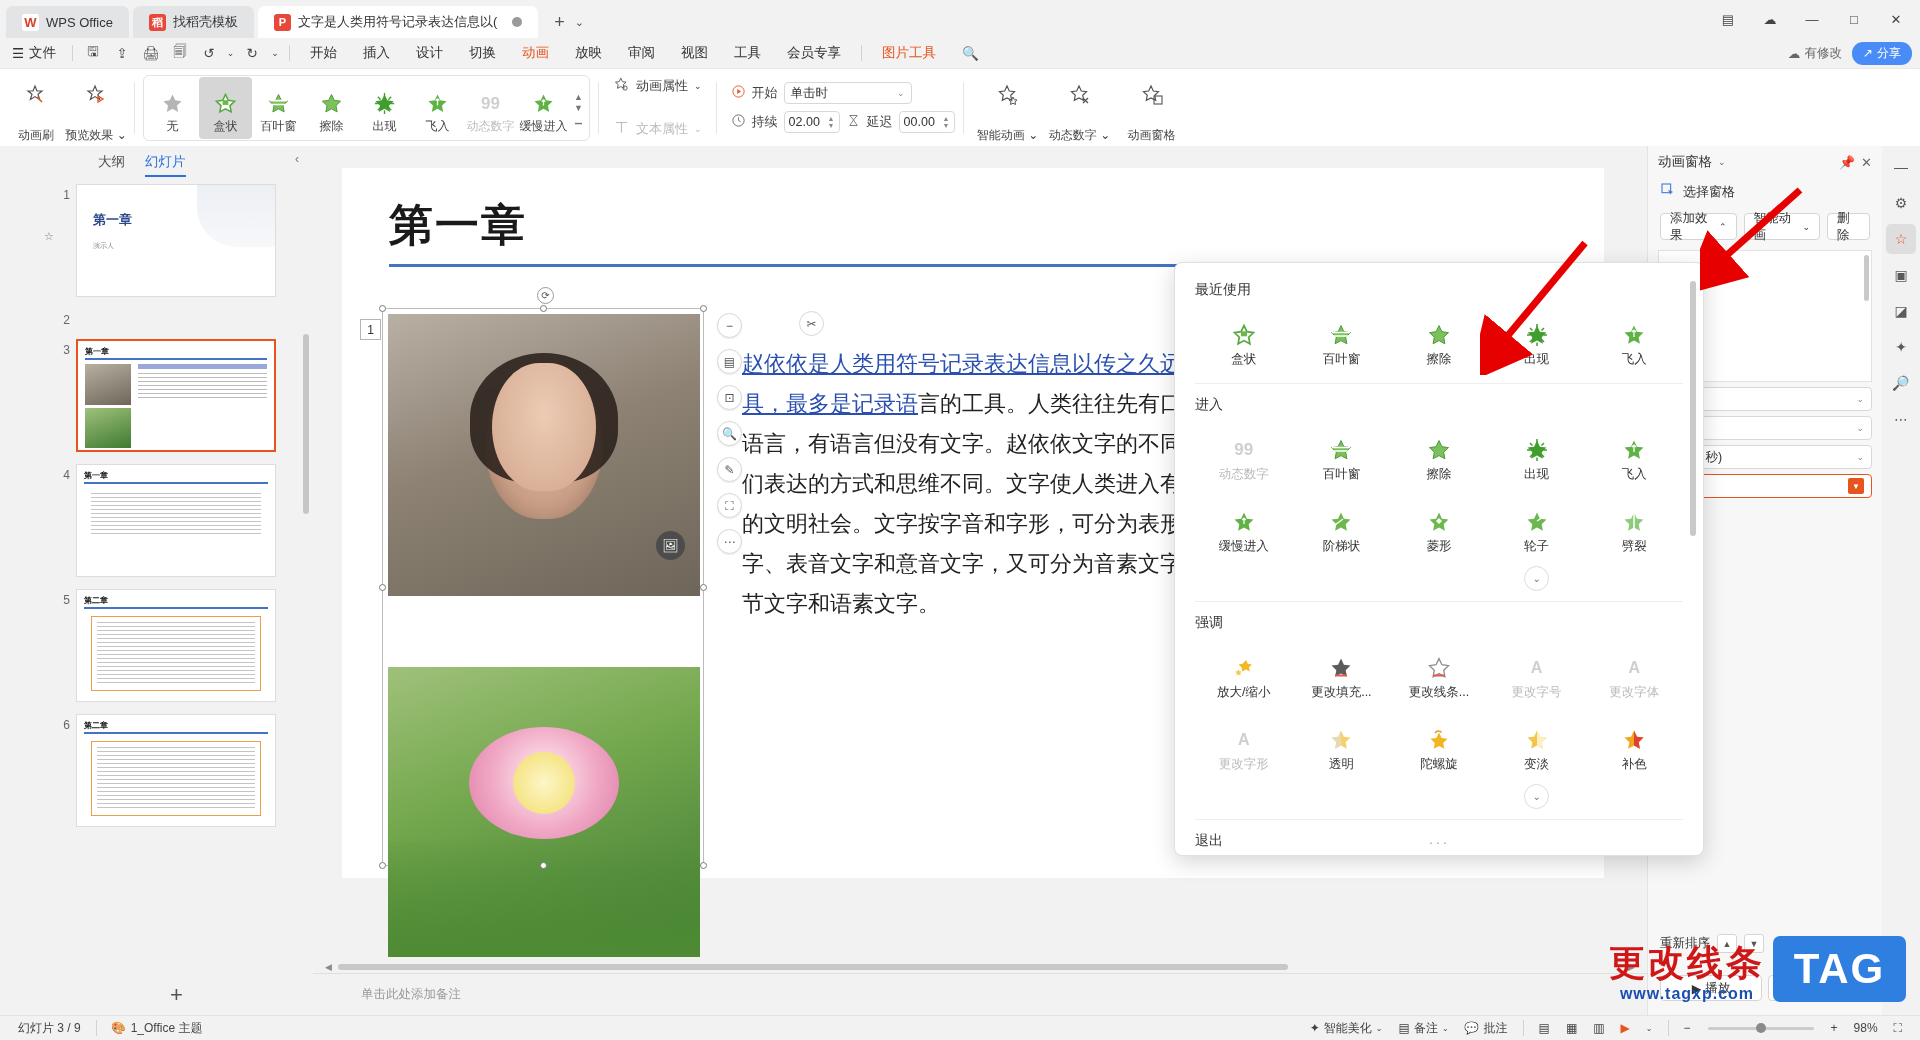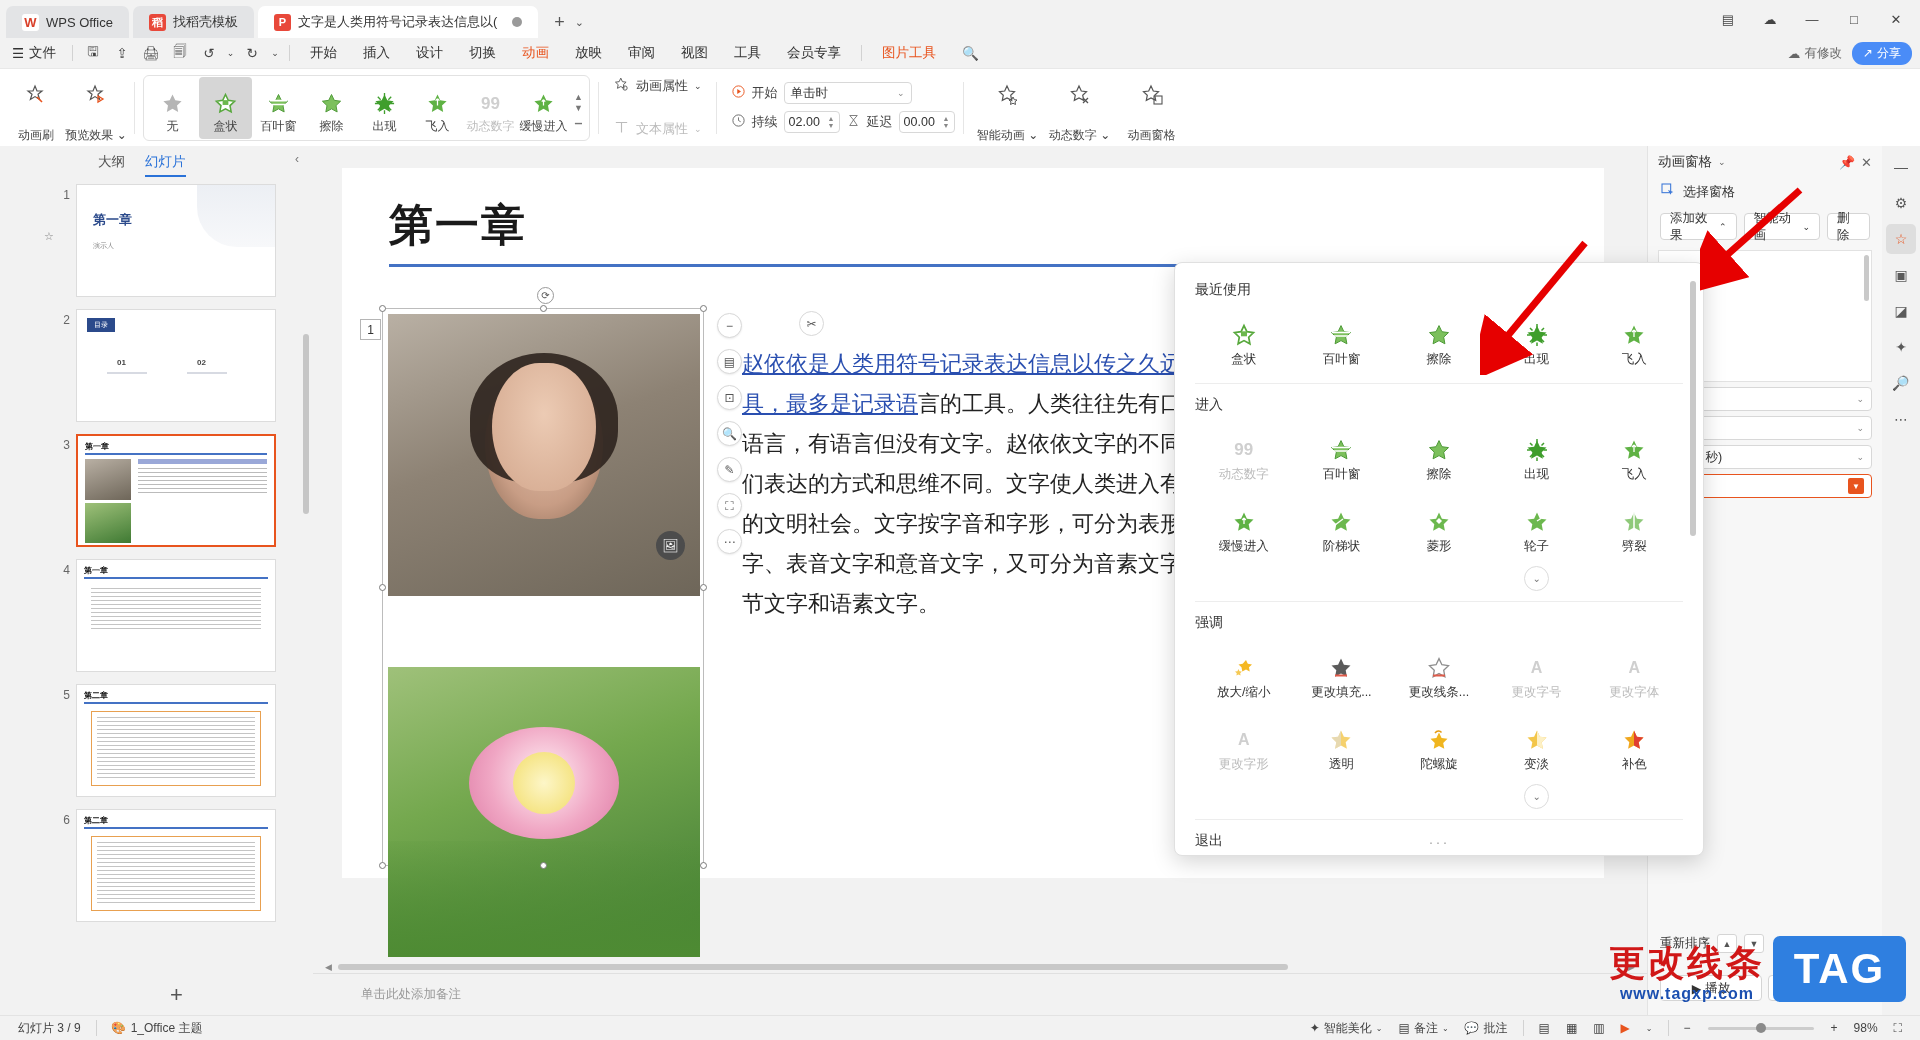--- a/index.html
+++ b/index.html
@@ -465,27 +465,20 @@
         <span class="snum">1</span>
         <div class="sthumb">
           <div style="position:absolute;left:16px;top:26px;font-size:13px;font-weight:bold;color:#2b4a8b;">第一章</div>
           <div style="position:absolute;left:16px;top:56px;font-size:7px;color:#888;">演示人</div>
           <div style="position:absolute;right:0;top:0;width:78px;height:62px;background:linear-gradient(180deg,#eceff4,#f7f8fa);border-radius:0 0 0 40px;"></div>
         </div>
       </div>
 
       <div class="slideitem">
         <span class="snum">2</span>
-        <div class="sthumb">
-          <div style="position:absolute;left:10px;top:8px;background:#2b4a8b;color:#fff;font-size:7px;padding:2px 7px;">目录</div>
-          <div style="position:absolute;left:40px;top:48px;font-size:8px;color:#444;font-weight:bold;">01</div>
-          <div style="position:absolute;left:120px;top:48px;font-size:8px;color:#444;font-weight:bold;">02</div>
-          <div style="position:absolute;left:30px;top:62px;width:40px;height:2px;background:#d7dae2;"></div>
-          <div style="position:absolute;left:110px;top:62px;width:40px;height:2px;background:#d7dae2;"></div>
-        </div>
       </div>
 
       <div class="slideitem">
         <span class="snum">3</span>
         <div class="sthumb active">
           <div style="position:absolute;left:7px;top:5px;font-size:8px;font-weight:bold;color:#111;">第一章</div>
           <div style="position:absolute;left:7px;top:17px;right:7px;height:2px;background:#4472c4;"></div>
           <div style="position:absolute;left:7px;top:23px;width:46px;height:41px;background:linear-gradient(160deg,#b9b0a4,#6e6659);"></div>
           <div style="position:absolute;left:7px;top:67px;width:46px;height:40px;background:linear-gradient(160deg,#9fc17a,#3f7a33);"></div>
           <div style="position:absolute;left:60px;top:23px;right:7px;height:5px;background:#9aa8d8;"></div>

